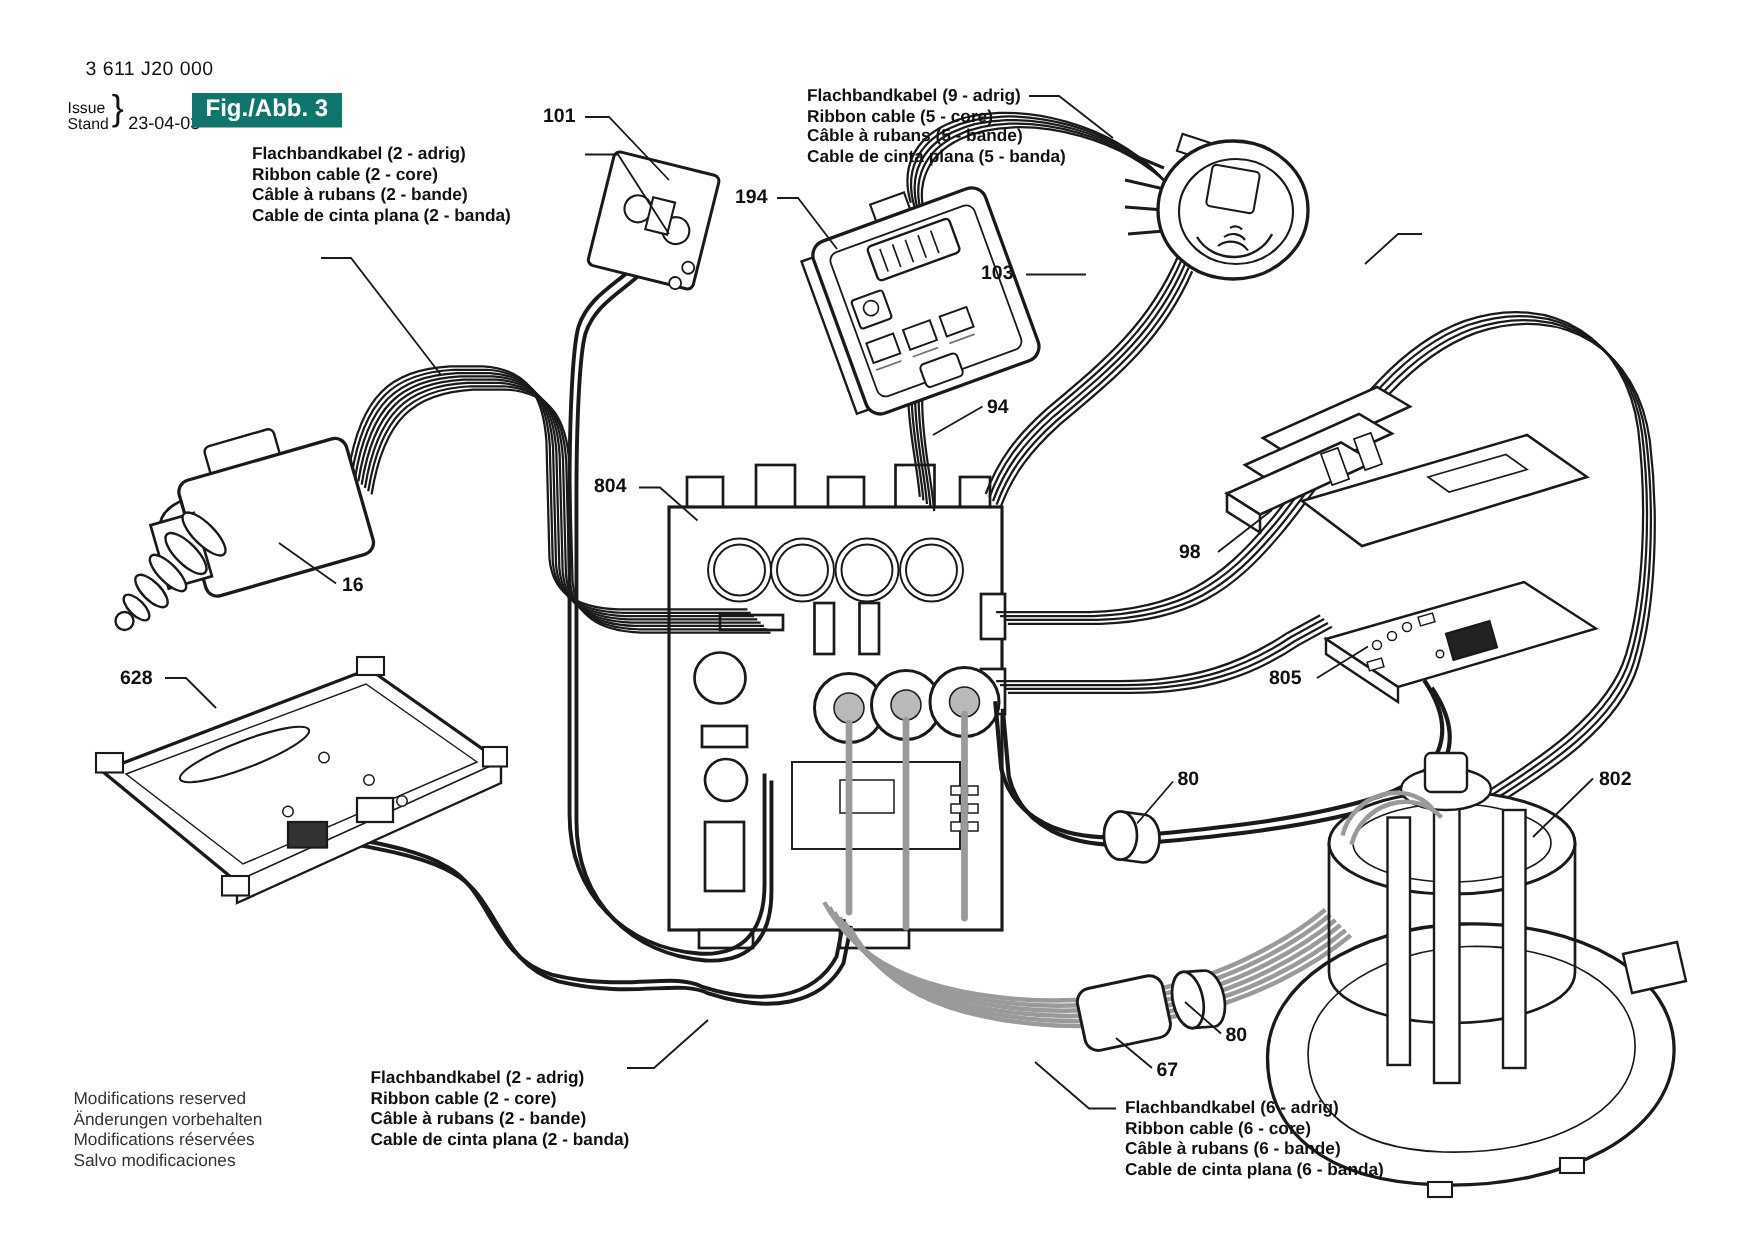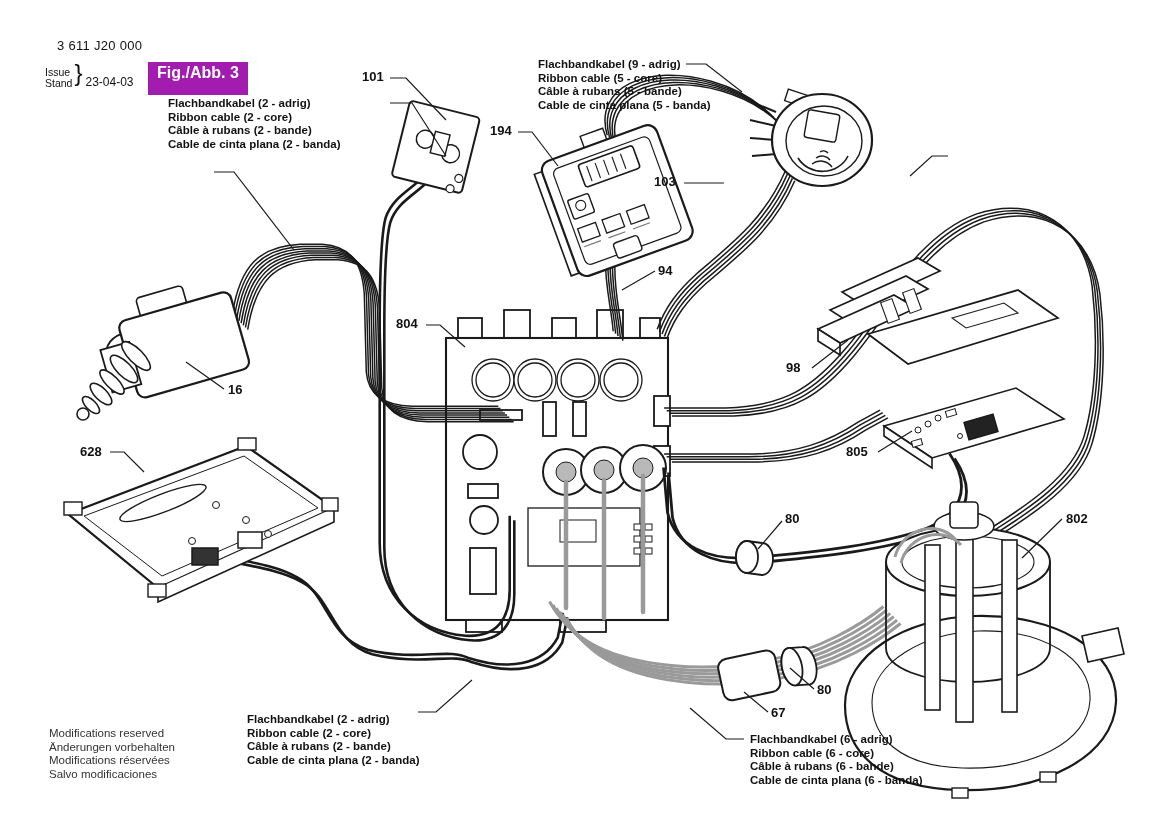--- a/index.html
+++ b/index.html
@@ -7,22 +7,22 @@
         font-family:"Liberation Sans", sans-serif;color:#111;}
   .drawing{position:absolute;left:0;top:0;}
   .cable-label{position:absolute;font-size:11.5px;font-weight:bold;line-height:13.5px;
                color:#111;white-space:nowrap;}
   .callout{position:absolute;font-size:13px;font-weight:bold;color:#111;white-space:nowrap;}
   .hdr-part{position:absolute;left:57px;top:38px;font-size:13px;letter-spacing:.3px;}
   .hdr-issue{position:absolute;left:45px;top:59px;display:flex;align-items:flex-end;gap:2px;}
   .hdr-issue .two{font-size:10.5px;line-height:11px;}
   .hdr-issue .brace{font-size:24px;font-weight:400;margin:0 1px 2px 0;}
   .hdr-issue .date{font-size:12px;}
-  .fig-box{position:absolute;left:148px;top:62px;background:#a21caf;color:#fff;
-           font-size:16px;font-weight:bold;padding:2px 9px 13px 9px;}
+  .fig-box{position:absolute;left:128px;top:62px;background:#0f766e;color:#fff;
+           font-size:16px;font-weight:bold;padding:2px 9px 3px 9px;}
   .footer{position:absolute;left:49px;top:727px;font-size:11.5px;line-height:13.5px;color:#333;}
 </style>
 </head>
 <body>
 
 <div class="page">
 
   <svg class="drawing" width="1169" height="826" viewBox="0 0 1169 826">
     <defs>
       <path id="p8" d="M240,322 C248,272 268,254 308,252 L330,252 C360,254 370,272 372,302 L374,380 C376,402 390,413 420,414 L506,414"></path>

